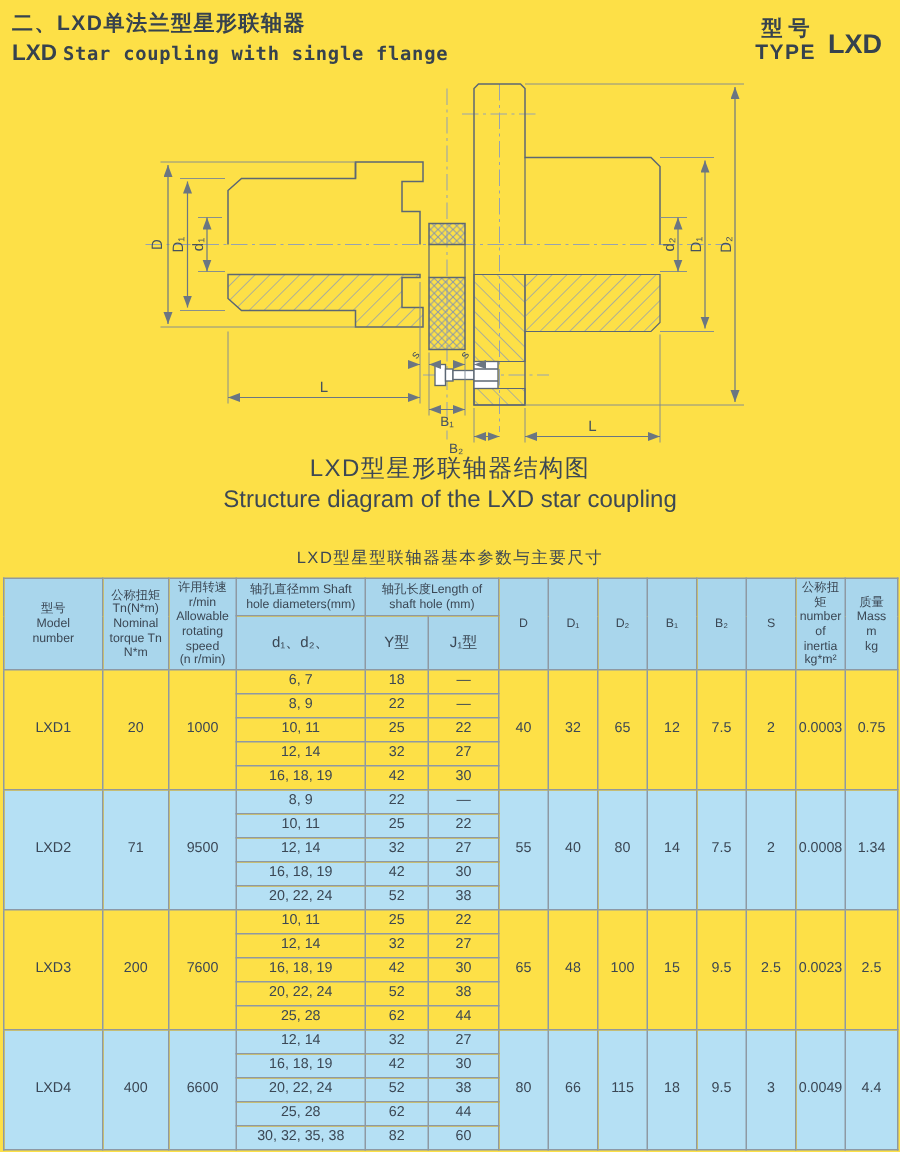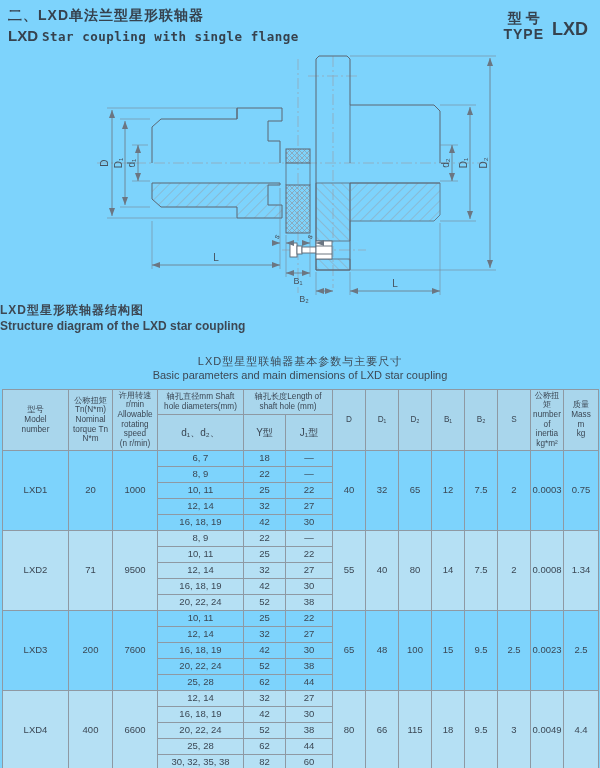--- a/index.html
+++ b/index.html
@@ -1,37 +1,37 @@
 <!DOCTYPE html>
 <html><head>
 <meta charset="utf-8">
 <style>
   html,body{margin:0;padding:0;}
   body{background:#e8e8e8;}
   .page{
     position:relative; width:600px; height:768px; margin:0 auto;
-    background:#7dd3fc; overflow:hidden;
+    background:#fde047; overflow:hidden;
     font-family:"Liberation Sans", sans-serif;
     color:var(--ink,#36424e);
   }
   
   .hdr{position:relative; padding:7px 8px 0 8px; height:44px;}
   .title-cn{font-size:14px; font-weight:bold; letter-spacing:1px;}
   .title-en{margin-top:2px; font-size:14px; font-weight:bold;}
   .title-en .lxd{font-family:"Liberation Sans",sans-serif; font-weight:bold; font-size:15px; margin-right:4px;}
   .title-en .rest{font-family:"DejaVu Sans Mono", monospace; font-weight:bold; font-size:12.5px; letter-spacing:0.5px;}
   .typebox{position:absolute; right:12px; top:10px; display:flex; align-items:center; gap:8px;}
   .typebox .lbls{text-align:center; font-weight:bold; line-height:1.15;}
   .typebox .cn{font-size:14px; letter-spacing:4px; margin-right:-4px;}
   .typebox .en{font-size:14px; letter-spacing:1px;}
   .typebox .val{font-size:18px; font-weight:bold; padding-top:6px;}
   
   .fig{margin-top:2px;}
   .fig svg{display:block; margin-left:82px;}
-  .cap{ text-align:left; font-size:12px; line-height:1.3; color:#3d4854;font-weight:bold;}
+  .cap{ text-align:center; font-size:16px; line-height:1.3; color:#3d4854;}
   .cap .cn{letter-spacing:1px;}
   .tbl-title{margin-top:20px; text-align:center; font-size:11px; line-height:1.3; color:#3d4854;}
   .tbl-title .cn{letter-spacing:1px;}
   
   table.params{
     margin:6px auto 0 2px; border-collapse:collapse; table-layout:fixed; width:596px;
     font-size:9.5px; color:#3b4754;
   }
   table.params th, table.params td{
     border:1px solid var(--line,#8e99a3); text-align:center; vertical-align:middle;
@@ -165,21 +165,20 @@
     </svg>
 
     <div class="cap">
       <div class="cn">LXD型星形联轴器结构图</div>
       <div class="en">Structure diagram of the LXD star coupling</div>
     </div>
   </div>
 
   <div class="tbl-title">
     <div class="cn">LXD型星型联轴器基本参数与主要尺寸</div>
-    <div class="en">Basic parameters and main dimensions of LXD star coupling</div>
   </div>
 
   <table class="params">
     <colgroup>
       <col style="width:66px">
         <col style="width:44px">
         <col style="width:45px">
       <col style="width:86px">
         <col style="width:42px">
         <col style="width:47px">

